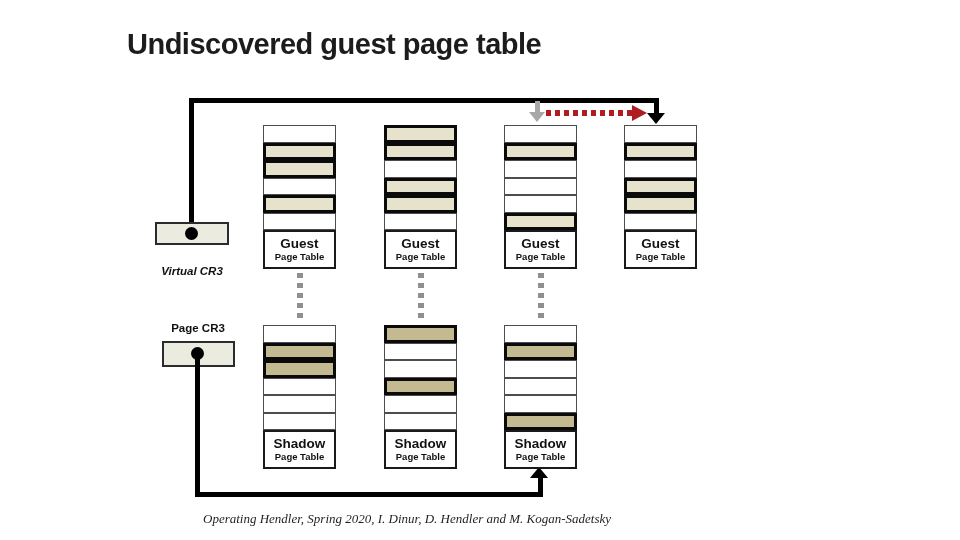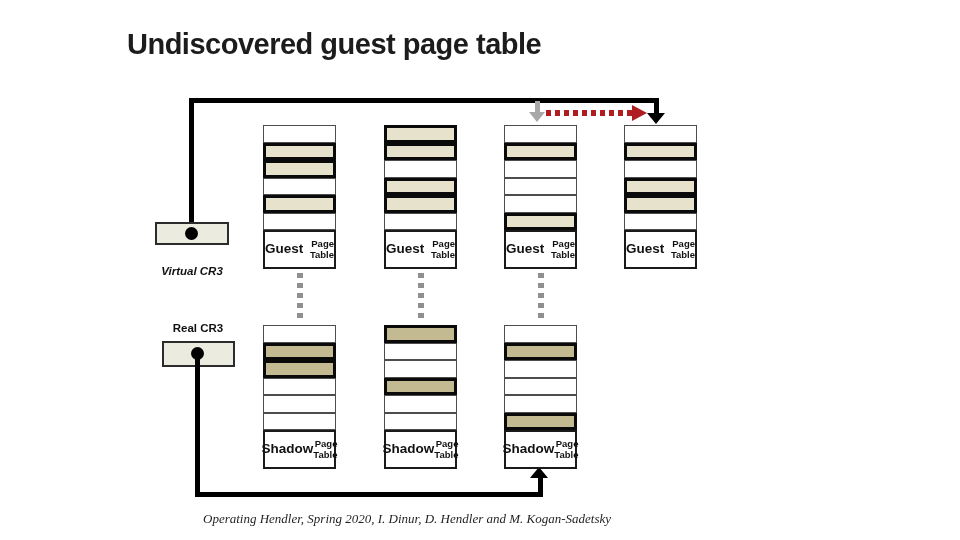--- a/index.html
+++ b/index.html
@@ -65,21 +65,21 @@
   }
   .pt-row.filled {
     border: 3px solid #0a0a0a;
   }
   .guest .pt-row.filled  { background: var(--guest-row-fill, #e6e2cb); }
   .shadow .pt-row.filled { background: var(--shadow-row-fill, #c4ba92); }
   .pt-label {
     width: 73px; height: 39px;
     background: #ffffff;
     border: 2px solid #1a1a1a;
-    display: flex; flex-direction: row;
+    display: flex; flex-direction: column;
     align-items: center; justify-content: center;
     line-height: 1.1;
   }
   .pt-title { font-size: 13.5px; font-weight: 700; color: #111; }
   .pt-sub   { font-size: 9.5px;  font-weight: 700; color: #111; text-align: right; }
 
   
   .footer-credit {
     left: 203px; top: 511px;
     font-family: "Liberation Serif", serif;
@@ -111,21 +111,21 @@
   <div class="abs" style="left:535px; top:101px; width:5px; height:12px; background:var(--arrow-gray,#a8a8a8);"></div>
   <div class="abs arrowhead head-down-gray" style="left:529px; top:112px;"></div>
 
   <div class="abs red-dots"></div>
   <div class="abs arrowhead head-right-red" style="left:632px; top:105px;"></div>
 
   <div class="abs cr3-box" style="left:155px; top:222px; width:74px; height:23px;"></div>
   <div class="abs cr3-dot" style="left:185px; top:227px;"></div>
   <div class="abs cr3-label" style="left:142px; top:265px;font-style:italic;">Virtual CR3</div>
 
-  <div class="abs cr3-label" style="left:148px; top:322px;">Real CR3</div>
+  <div class="abs cr3-label" style="left:148px; top:322px;">Page CR3</div>
   <div class="abs cr3-box" style="left:162px; top:341px; width:73px; height:26px;"></div>
   <div class="abs cr3-dot" style="left:191px; top:347px;"></div>
 
   <div class="abs line" style="left:195px; top:353px; width:5px; height:144px;"></div>
   <div class="abs line" style="left:195px; top:492px; width:348px; height:5px;"></div>
   <div class="abs line" style="left:538px; top:478px; width:5px; height:16px;"></div>
   <div class="abs arrowhead head-up-black" style="left:530px; top:467px;"></div>
 
   <div class="abs pt-col guest" style="left:263px; top:125px;">
     <div class="pt-rows">

